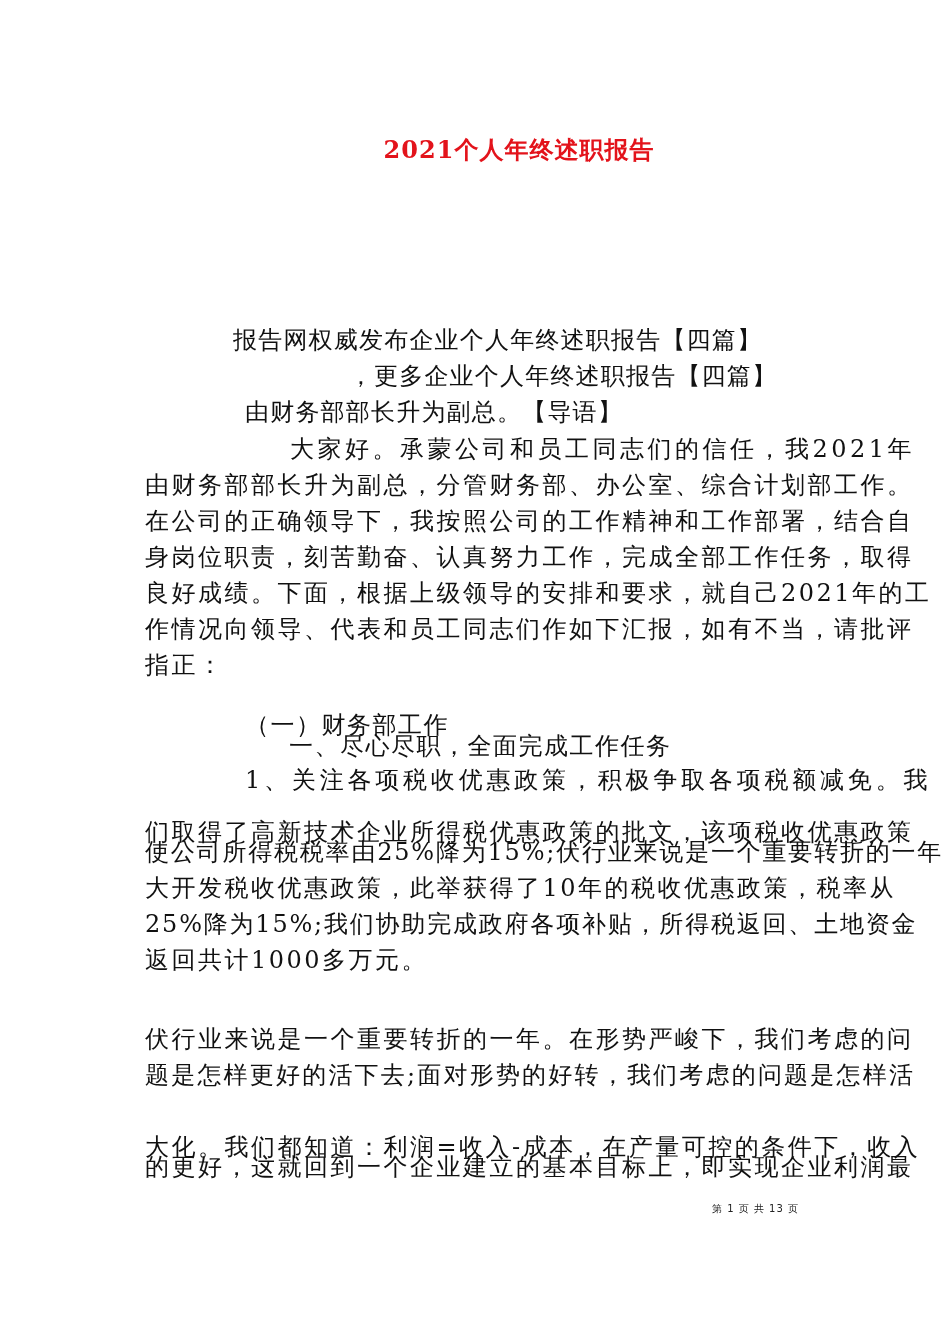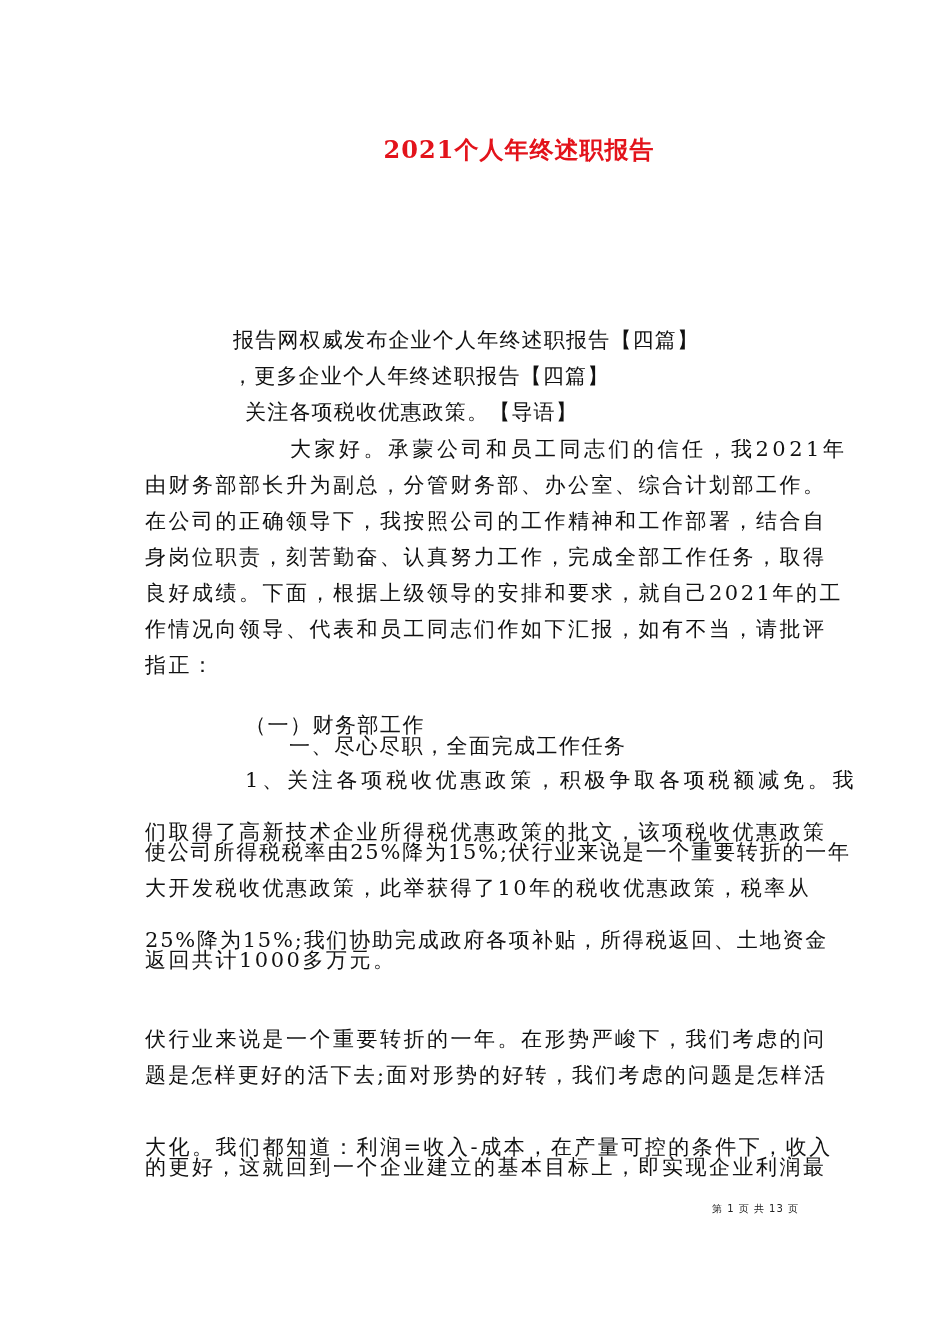--- a/index.html
+++ b/index.html
@@ -2,50 +2,50 @@
 <html><head>
 <meta charset="utf-8">
 <style>
   html, body { margin: 0; padding: 0; background: #ffffff; }
   body { width: 950px; height: 1344px; position: relative; overflow: hidden;
          font-family: "DejaVu Serif", "Liberation Serif", serif; color: #111; }
   .page { position: absolute; left: 0; top: 0; width: 950px; height: 1344px; background: #fff; }
   .title { position: absolute; top: 134px; left: 0; width: 950px; text-align: center;
            font-size: 24px; font-weight: bold; color: #e3131b; letter-spacing: 1px;
            padding-left: 88px; box-sizing: border-box; line-height: 32px; }
-  .line { position: absolute; left: 145px; width: 662px; font-size: 21px; line-height: 30px;
+  .line { position: absolute; left: 145px; width: 662px; font-size: 24px; line-height: 30px;
           white-space: nowrap; letter-spacing: 5.3px; }
   .line.tight { letter-spacing: 2.5px; }
   .footer { position: absolute; top: 1202px; left: 712px; font-size: 10px; color: #222;
             font-family: "DejaVu Sans", "Liberation Sans", sans-serif; letter-spacing: 1px; }
 </style>
 </head>
 <body>
 
 <div class="page">
   <div class="title">2021个人年终述职报告</div>
 
   <div class="line" style="top:325px; left:233px; letter-spacing:1.2px;">报告网权威发布企业个人年终述职报告【四篇】</div>
-  <div class="line" style="top:361px; left:232px; letter-spacing:1.2px;">，更多企业个人年终述职报告【四篇】</div>
-  <div class="line" style="top:397px; left:245px; letter-spacing:1.2px;">关注各项税收优惠政策。【导语】</div>
+  <div class="line" style="top:361px; left:232px; letter-spacing:1.2px;text-align:center;">，更多企业个人年终述职报告【四篇】</div>
+  <div class="line" style="top:397px; left:245px; letter-spacing:1.2px;">由财务部部长升为副总。【导语】</div>
 
   <div class="line" style="top:434px; left:290px; letter-spacing:3.5px;">大家好。承蒙公司和员工同志们的信任，我2021年</div>
   <div class="line tight" style="top:470px;">由财务部部长升为副总，分管财务部、办公室、综合计划部工作。</div>
   <div class="line tight" style="top:506px;">在公司的正确领导下，我按照公司的工作精神和工作部署，结合自</div>
   <div class="line tight" style="top:542px;">身岗位职责，刻苦勤奋、认真努力工作，完成全部工作任务，取得</div>
   <div class="line tight" style="top:578px;">良好成绩。下面，根据上级领导的安排和要求，就自己2021年的工</div>
   <div class="line tight" style="top:614px;">作情况向领导、代表和员工同志们作如下汇报，如有不当，请批评</div>
   <div class="line tight" style="top:650px;">指正：</div>
   <div class="line" style="top:731px; left:245px; letter-spacing:1.5px;margin-left:44px;">一、尽心尽职，全面完成工作任务</div>
   <div class="line" style="top:710px; left:245px; letter-spacing:1.5px;">（一）财务部工作</div>
   <div class="line" style="top:765px; left:245px; letter-spacing:3.8px;">1、关注各项税收优惠政策，积极争取各项税额减免。我</div>
   <div class="line tight" style="top:801px;margin-top:16px;">们取得了高新技术企业所得税优惠政策的批文，该项税收优惠政策</div>
   <div class="line tight" style="top:837px; letter-spacing:1.8px;">使公司所得税税率由25%降为15%;伏行业来说是一个重要转折的一年</div>
   <div class="line tight" style="top:873px;">大开发税收优惠政策，此举获得了10年的税收优惠政策，税率从</div>
-  <div class="line tight" style="top:909px; letter-spacing:1.8px;margin-top:16px;">25%降为15%;我们协助完成政府各项补贴，所得税返回、土地资金</div>
+  <div class="line tight" style="top:909px; letter-spacing:1.8px;">25%降为15%;我们协助完成政府各项补贴，所得税返回、土地资金</div>
   <div class="line tight" style="top:945px;">返回共计1000多万元。</div>
   <div class="line tight" style="top:1024px;">伏行业来说是一个重要转折的一年。在形势严峻下，我们考虑的问</div>
   <div class="line tight" style="top:1060px; letter-spacing:2.2px;">题是怎样更好的活下去;面对形势的好转，我们考虑的问题是怎样活</div>
   <div class="line tight" style="top:1152px;">的更好，这就回到一个企业建立的基本目标上，即实现企业利润最</div>
   <div class="line tight" style="top:1132px;">大化。我们都知道：利润=收入-成本，在产量可控的条件下，收入</div>
 
   <div class="footer">第 1 页 共 13 页</div>
 </div>
 
 </body></html>

